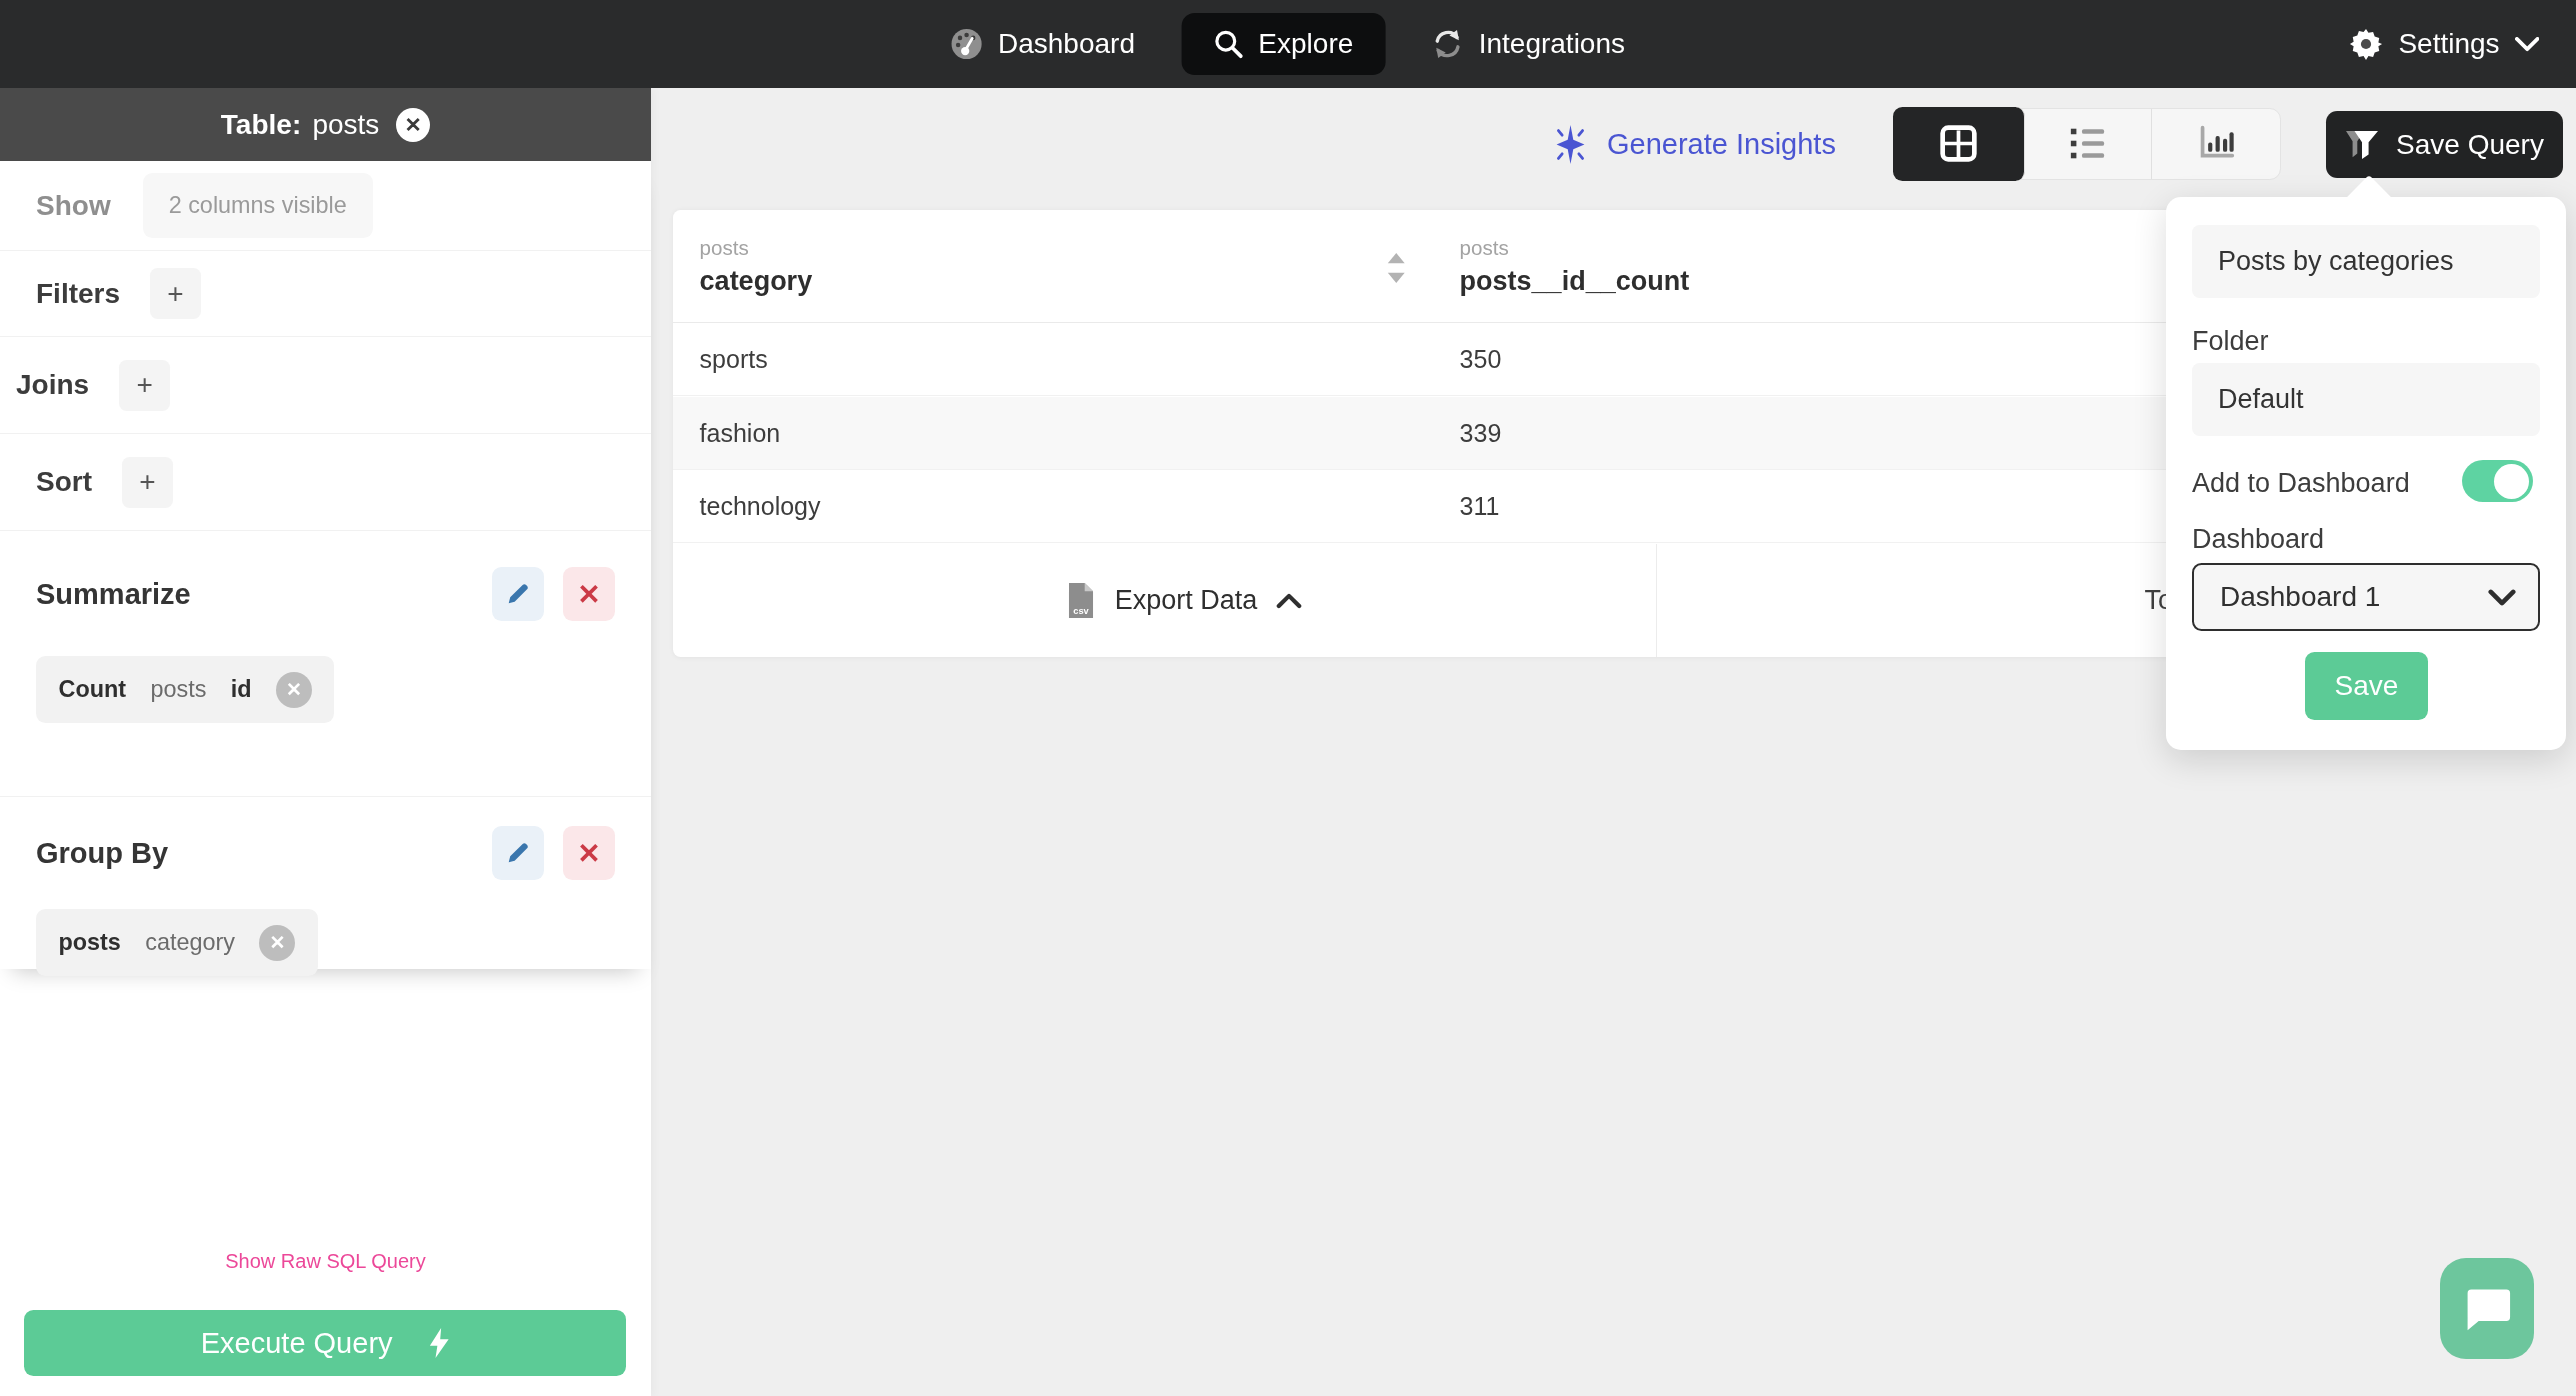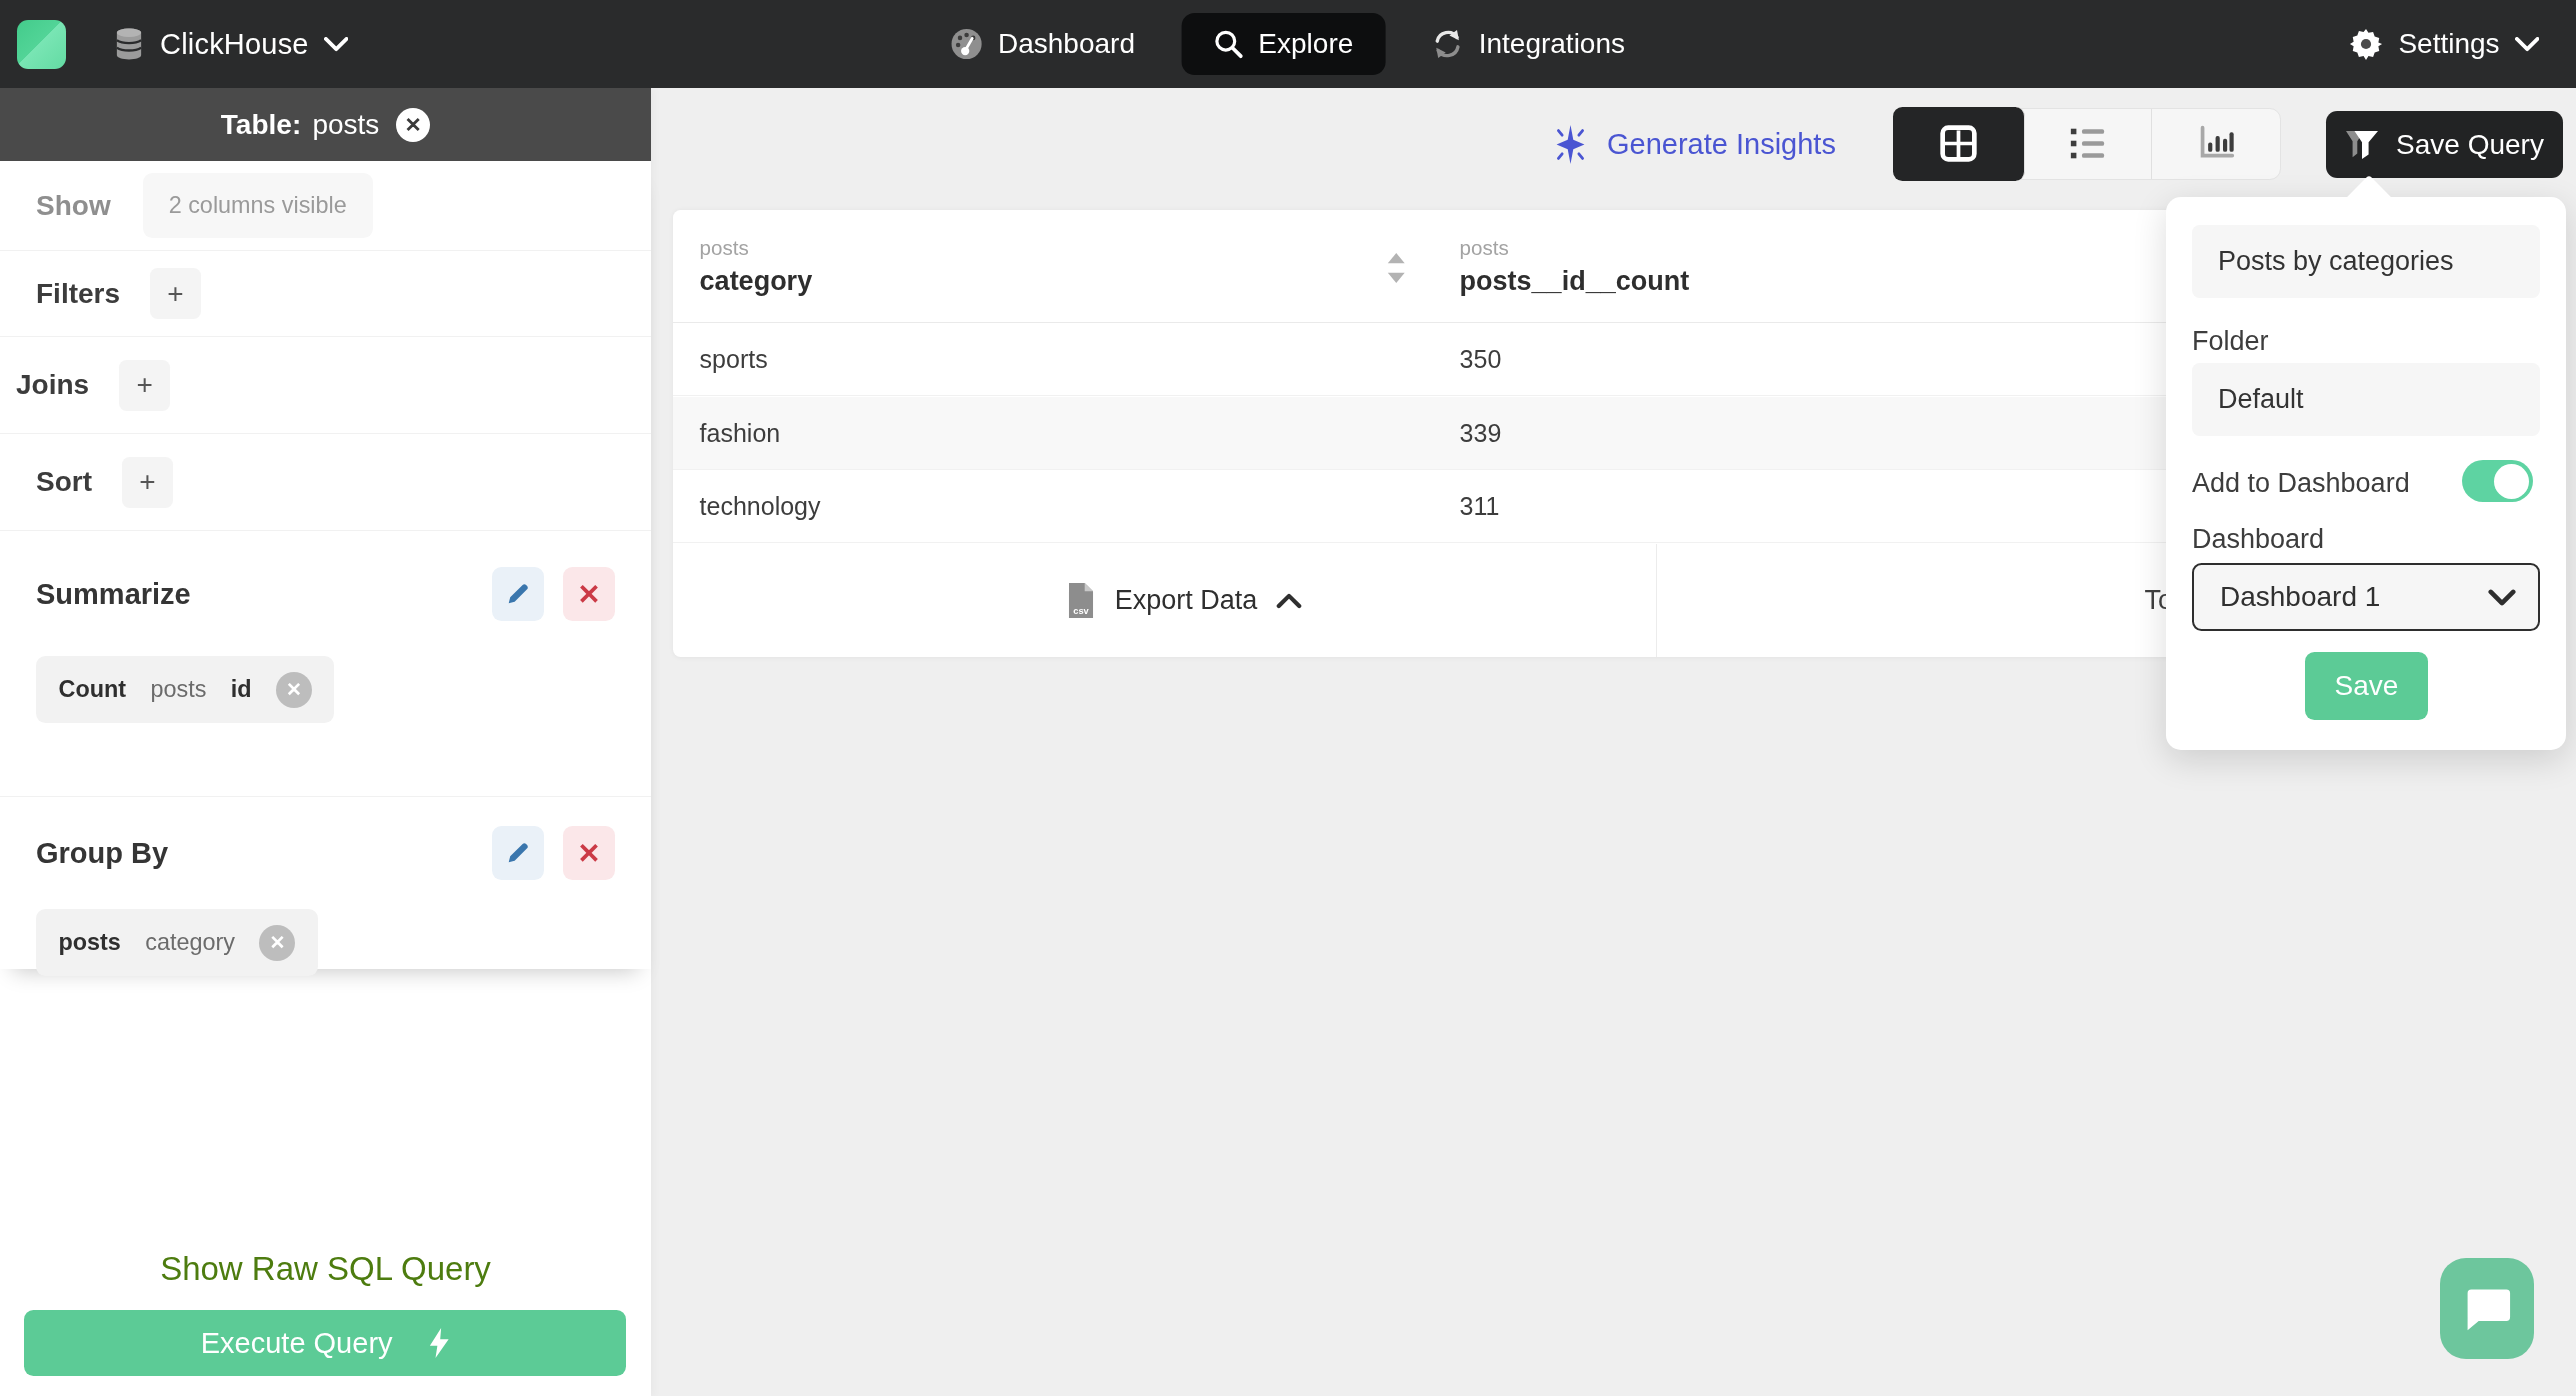--- a/index.html
+++ b/index.html
@@ -51,21 +51,21 @@
   .icon-btn.del  { background:#fbe7e9; color:#cb3a46; font-size:28px; font-weight:700; }
   .field-chip { position:absolute; left:36px; background:#f2f2f2; border-radius:9.4px;
     height:67px; display:flex; align-items:center; gap:24.4px; padding:0 22.5px; font-size:23.4px; }
   .field-chip .b { font-weight:700; color:#2f2f2f; }
   .field-chip .r { color:#6b6b6b; }
   .chip-x { width:36px; height:36px; border-radius:50%; background:#bdbdbd; color:#fff;
     display:flex; align-items:center; justify-content:center; font-size:19px; font-weight:700; cursor:pointer; }
   .sections-wrap { position:absolute; left:0; top:73px; width:651px; height:808px;
     box-shadow:0 15px 20.6px -13px rgba(0,0,0,.22); background:#fff; }
   .raw-sql { position:absolute; left:0; top:1162px; width:651px; text-align:center;
-    color:#4d7c0f; font-size:33px; cursor:pointer; }
+    color:#ec4899; font-size:20px; cursor:pointer; }
   .exec-btn { position:absolute; left:24.4px; top:1222px; width:602px; height:66px;
     background:#5ccb96; border:none; border-radius:9.4px; color:#fff; font-size:29px;
     display:flex; align-items:center; justify-content:center; gap:35px; cursor:pointer; }
 
   
   .main { position:absolute; left:651px; top:88px; width:1925px; height:1309px; background:#efefef; }
   .gen-insights { position:absolute; left:900px; top:23.4px; height:66px; display:flex;
     align-items:center; gap:17px; color:#4a55d2; font-size:29px; cursor:pointer; }
   .toggle-group { position:absolute; left:1243px; top:19.7px; width:387px; height:72px;
     background:#f6f6f6; border:1.9px solid #e3e3e3; border-radius:11.2px; display:flex; }
@@ -117,36 +117,20 @@
     background:#5ccb96; border:none; border-radius:9.4px; color:#fff; font-size:28px; cursor:pointer; }
 
   .chat-fab { position:absolute; left:1789px; top:1170px; width:94px; height:101px;
     background:#6dc69d; border:none; border-radius:26px; display:flex; align-items:center;
     justify-content:center; cursor:pointer; }
 </style>
 </head>
 <body>
 
 <div class="navbar">
-  <div class="brand-cluster">
-    <div class="logo"></div>
-    <span class="db-icon">
-      <svg width="28" height="32" viewBox="0 0 30 34">
-          <path d="M2 5c0-2.5 5.8-4.5 13-4.5S28 2.5 28 5v24c0 2.5-5.8 4.5-13 4.5S2 31.5 2 29z" fill="#9b9b9b"></path>
-          <ellipse cx="15" cy="5" rx="13" ry="4.5" fill="#b3b3b3"></ellipse>
-          <path d="M2 13c3 2 8 3 13 3s10-1 13-3M2 21c3 2 8 3 13 3s10-1 13-3" stroke="#2a2b2c" stroke-width="2.5" fill="none"></path>
-        </svg>
-    </span>
-    <span class="brand-name">ClickHouse</span>
-    <span class="chev">
-      <svg width="24.4" height="15" viewBox="0 0 26 16">
-          <polyline points="2,2 13,13 24,2" fill="none" stroke="#fff" stroke-width="4" stroke-linecap="round" stroke-linejoin="round"></polyline>
-        </svg>
-    </span>
-  </div>
 
   <div class="nav-center">
     <div class="nav-item">
       <svg width="32" height="32" viewBox="0 0 34 34">
           <circle cx="17" cy="17" r="16" fill="#8f8f8f"></circle>
           <circle cx="8" cy="18" r="2.4" fill="#3c3c3c"></circle>
           <circle cx="10" cy="10.5" r="2.4" fill="#3c3c3c"></circle>
           <circle cx="17" cy="7.5" r="2.4" fill="#3c3c3c"></circle>
           <circle cx="24" cy="10.5" r="2.4" fill="#3c3c3c"></circle>
           <path d="M15.5 24 L23 11" stroke="#fff" stroke-width="3" stroke-linecap="round"></path>

